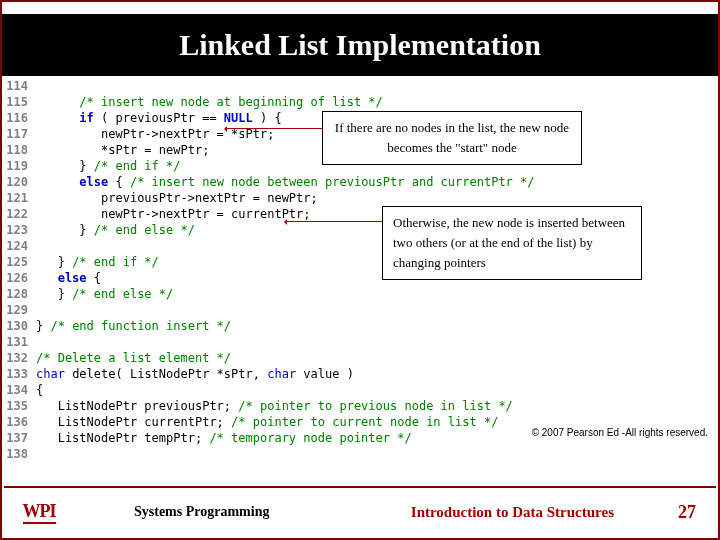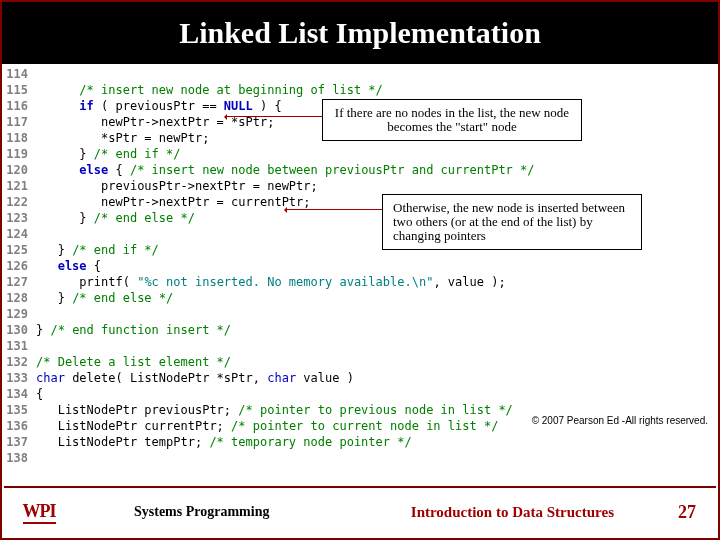--- a/index.html
+++ b/index.html
@@ -1,29 +1,29 @@
 <!DOCTYPE html>
 <html><head>
 <meta charset="utf-8">
 <style>
   * { margin: 0; padding: 0; box-sizing: border-box; }
   body { width: 720px; height: 540px; font-family: Consolas, monospace; background: #fff; overflow: hidden; }
   .slide { width: 720px; height: 540px; position: relative; background: #fff; border: 2px solid #800000; }
-  .title-bar { background: #000; height: 62px; display: flex; align-items: center; justify-content: center; }
+  .title-bar { background: #000; height: 62px; display: flex; align-items: center; justify-content: center; margin-top: 12px; }
   .title { color: #fff; font-family: "Comic Sans MS", cursive; font-size: 30px; font-weight: bold; }
   .code-area { position: relative; background: #fff; height: 420px; padding: 2px 0; }
   .code-line { display: flex; font-size: 12px; line-height: 16px; font-family: Consolas, monospace; }
   .lineno { width: 34px; color: #808080; text-align: right; padding-right: 8px; font-weight: bold; }
   .code { white-space: pre; }
   .cm { color: #008000; }
   .kw { color: #0000c0; font-weight: bold; }
   .str { color: #008080; }
   .ty { color: #0000c0; }
   .pl { color: #000; }
-  .callout { position: absolute; background: #fff; border: 1px solid #000; padding: 6px 10px; font-family: "Times New Roman", serif; font-size: 13px; line-height: 14px; }
+  .callout { position: absolute; background: #fff; border: 1px solid #000; padding: 6px 10px; font-family: "Times New Roman", serif; font-size: 13px; line-height: 20px; }
   .callout1 { left: 320px; top: 35px; width: 260px; text-align: center; }
   .callout2 { left: 380px; top: 130px; width: 260px; }
   .arrow { position: absolute; height: 0; border-top: 1px solid #a00000; }
   .arrow::before { content: ""; position: absolute; left: -6px; top: -3px; border: 3px solid transparent; border-right-color: #a00000; }
   .arrow1 { left: 225px; top: 52px; width: 95px; }
   .arrow2 { left: 285px; top: 145px; width: 95px; }
   .copyright { position: absolute; right: 10px; bottom: 58px; font-family: Arial, sans-serif; font-size: 10px; color: #000; }
   .footer { position: absolute; left: 2px; right: 2px; bottom: 2px; height: 50px; border-top: 2px solid #800000; background: #fff; display: flex; align-items: center; }
   .logo { width: 70px; display: flex; align-items: center; justify-content: center; }
   .logo-text { font-family: Georgia, serif; font-weight: bold; font-size: 18px; color: #a00000; border-bottom: 2px solid #a00000; letter-spacing: -1px; }
@@ -91,24 +91,20 @@
       </div>
       <div class="code-line">
         <span class="lineno">125</span>
         <span class="code"><span class="pl">   } </span><span class="cm">/* end if */</span></span>
       </div>
       <div class="code-line">
         <span class="lineno">126</span>
         <span class="code"><span class="kw">   else</span><span class="pl"> {</span></span>
       </div>
       <div class="code-line">
-        <span class="lineno">127</span>
-        <span class="code"><span class="pl">      printf( </span><span class="str">"%c not inserted. No memory available.\n"</span><span class="pl">, value );</span></span>
-      </div>
-      <div class="code-line">
         <span class="lineno">128</span>
         <span class="code"><span class="pl">   } </span><span class="cm">/* end else */</span></span>
       </div>
       <div class="code-line">
         <span class="lineno">129</span>
         <span class="code"><span class="pl"></span></span>
       </div>
       <div class="code-line">
         <span class="lineno">130</span>
         <span class="code"><span class="pl">} </span><span class="cm">/* end function insert */</span></span>

